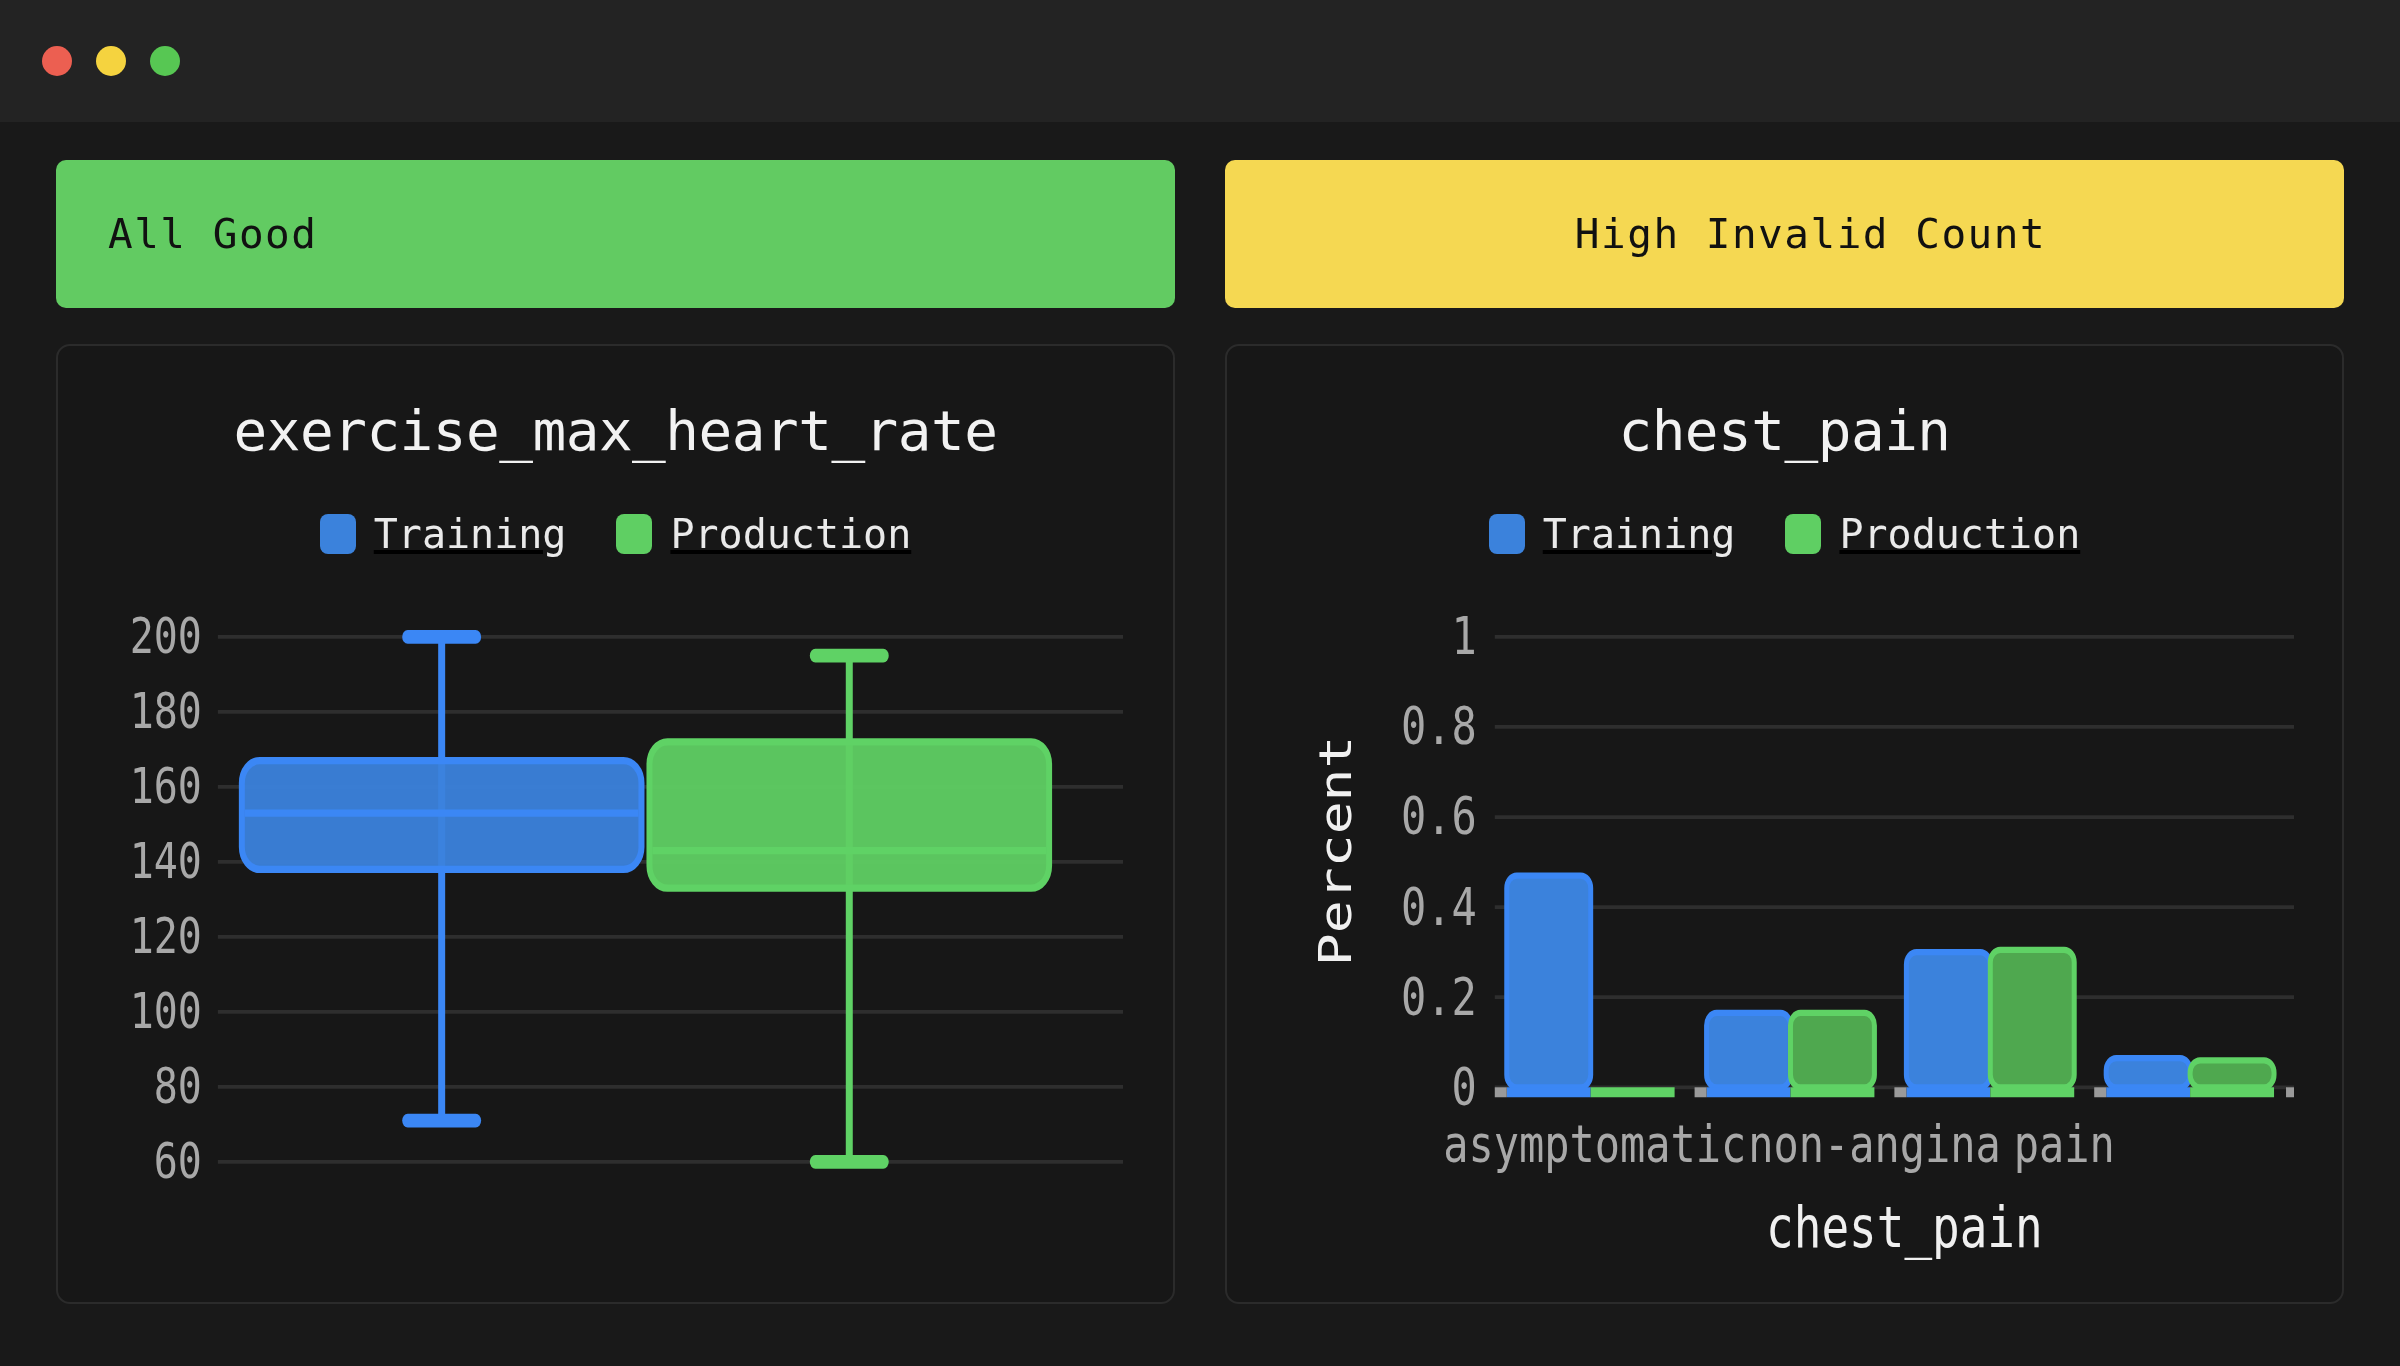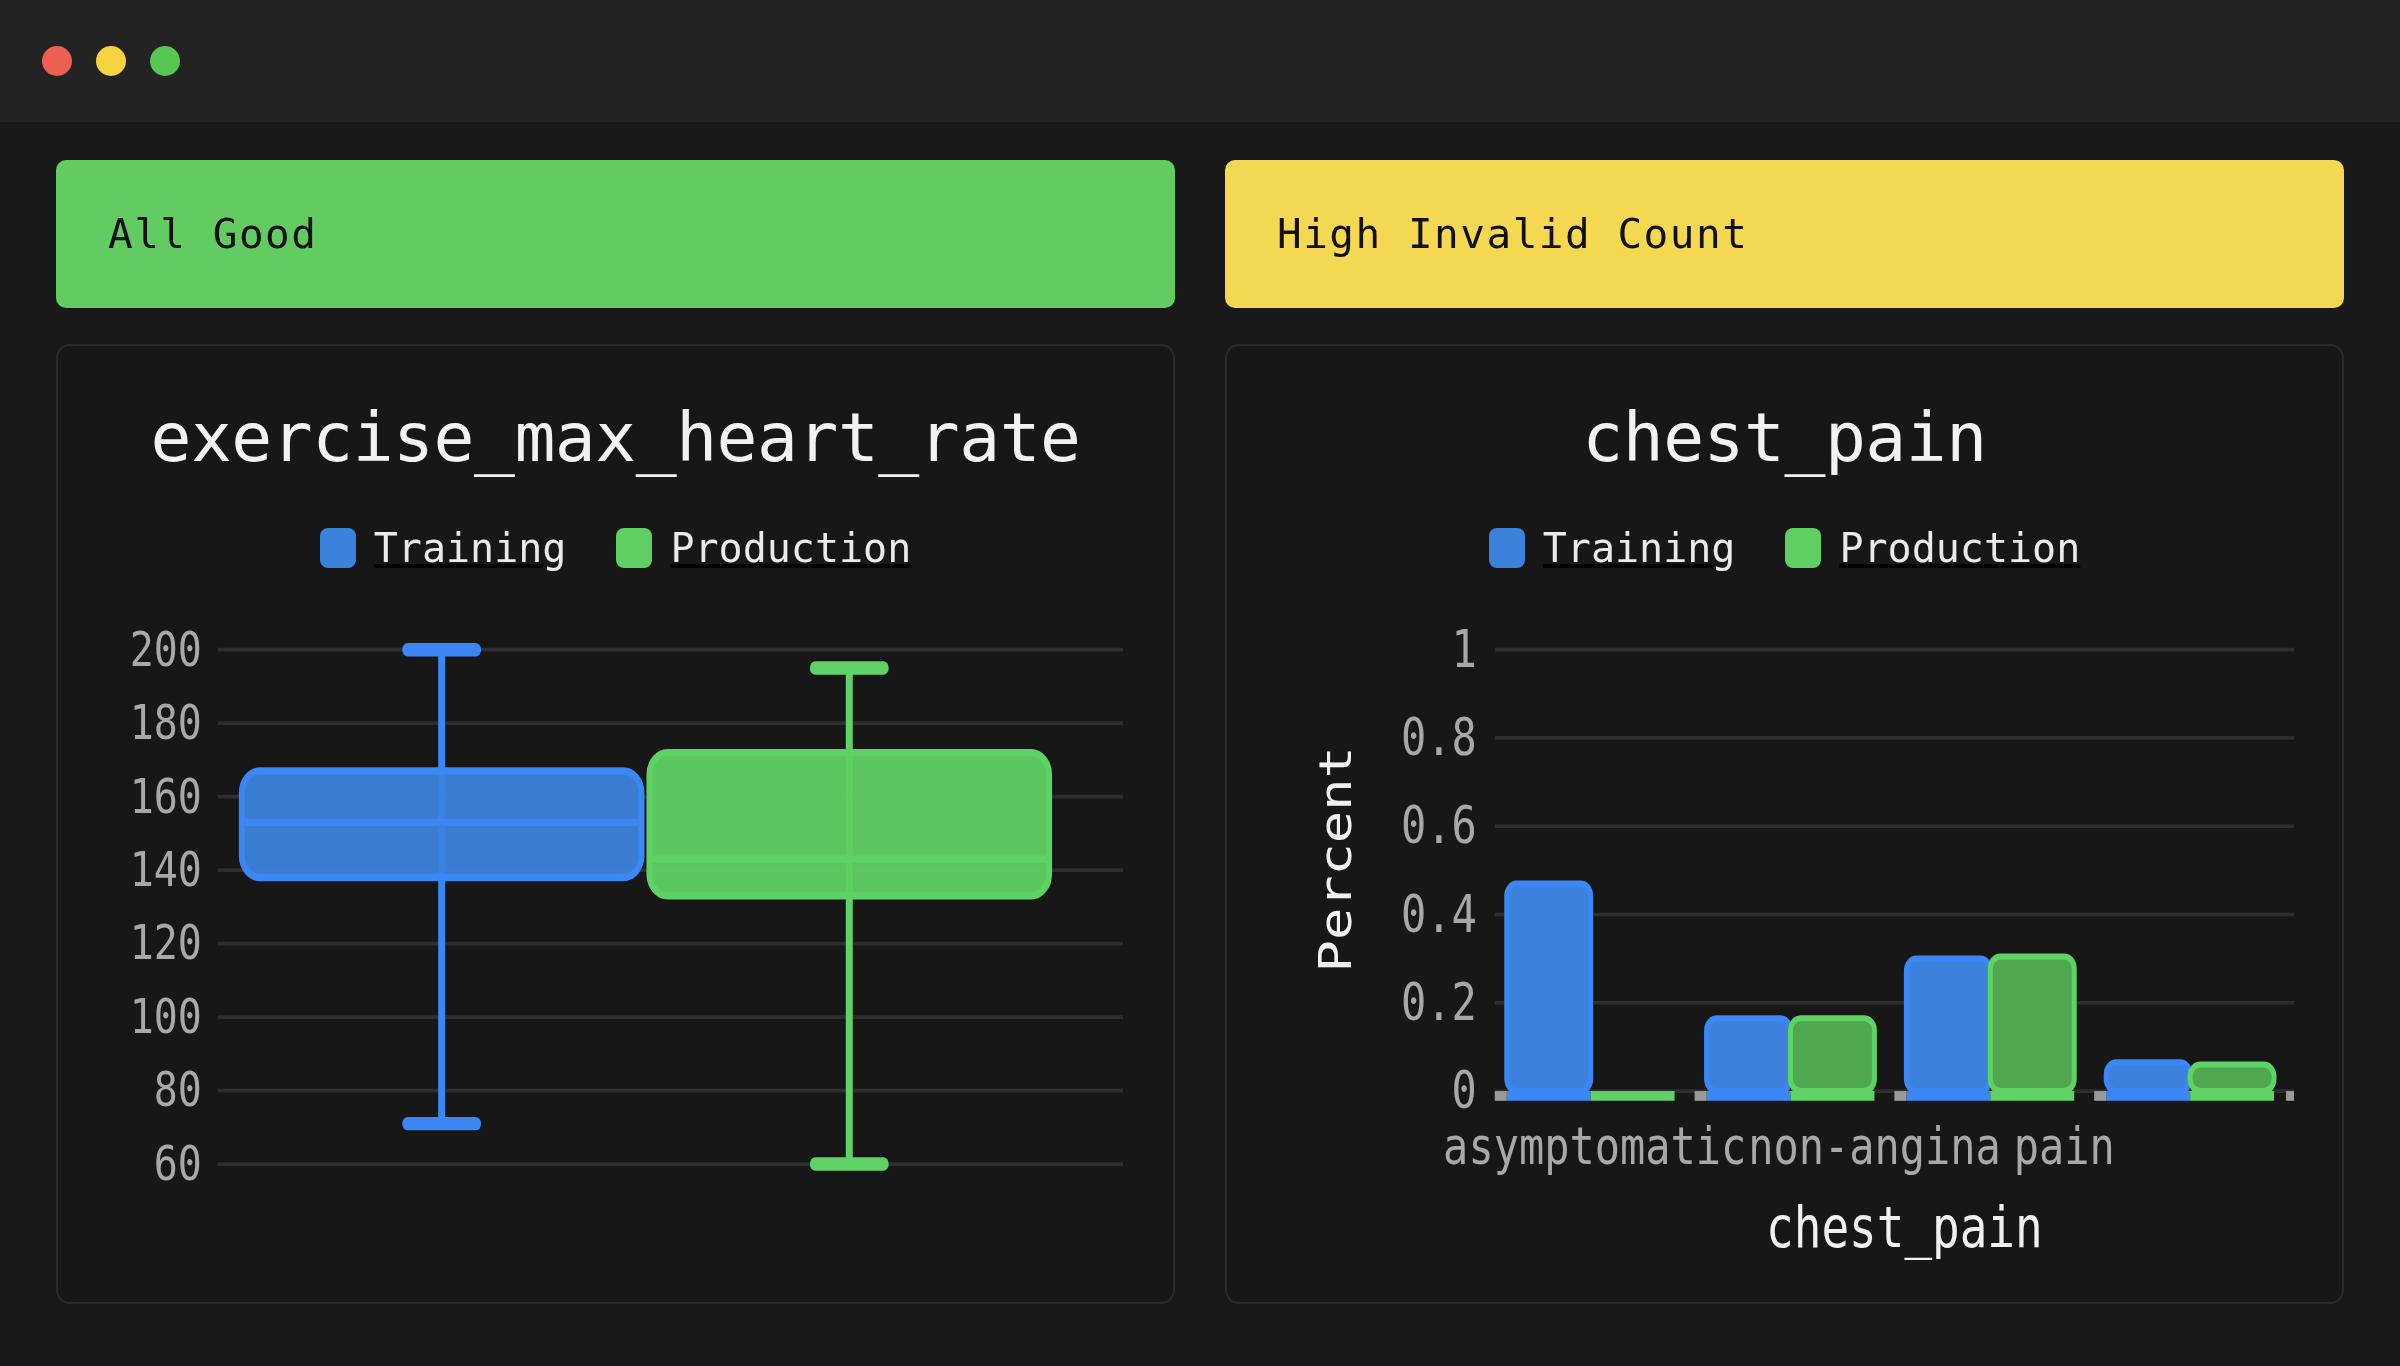--- a/index.html
+++ b/index.html
@@ -42,35 +42,35 @@
     height: 148px;
     border-radius: 10px;
     display: flex; align-items: center;
     padding-left: 52px;
     font-size: 41px;
     letter-spacing: 1.5px;
     color: #111;
     font-family: "DejaVu Sans Mono", monospace;
   }
   .banner.good    { background: #62cb62; }
-  .banner.warning { background: #f5d852; }
+  .banner.warning { background: #f5d852; justify-content: center; }
 
   .card-row { display: flex; gap: 50px; margin-top: 36px; flex: 1; }
   .card {
     flex: 1;
     background: #171717;
     border: 2px solid #2b2b2b;
     border-radius: 14px;
     padding: 34px 28px 28px 28px;
     display: flex; flex-direction: column;
     align-items: center;
     position: relative;
   }
   .card-title {
-    font-size: 68px;
+    font-size: 56px;
     color: #f2f2f2;
     font-family: "DejaVu Sans Mono", monospace;
     letter-spacing: -0.5px;
     margin-top: 18px;
   }
   .legend {
     display: flex; gap: 50px; align-items: center;
     margin-top: 48px;
   }
   .legend-item { display: flex; gap: 18px; align-items: center; text-decoration: underline; }

